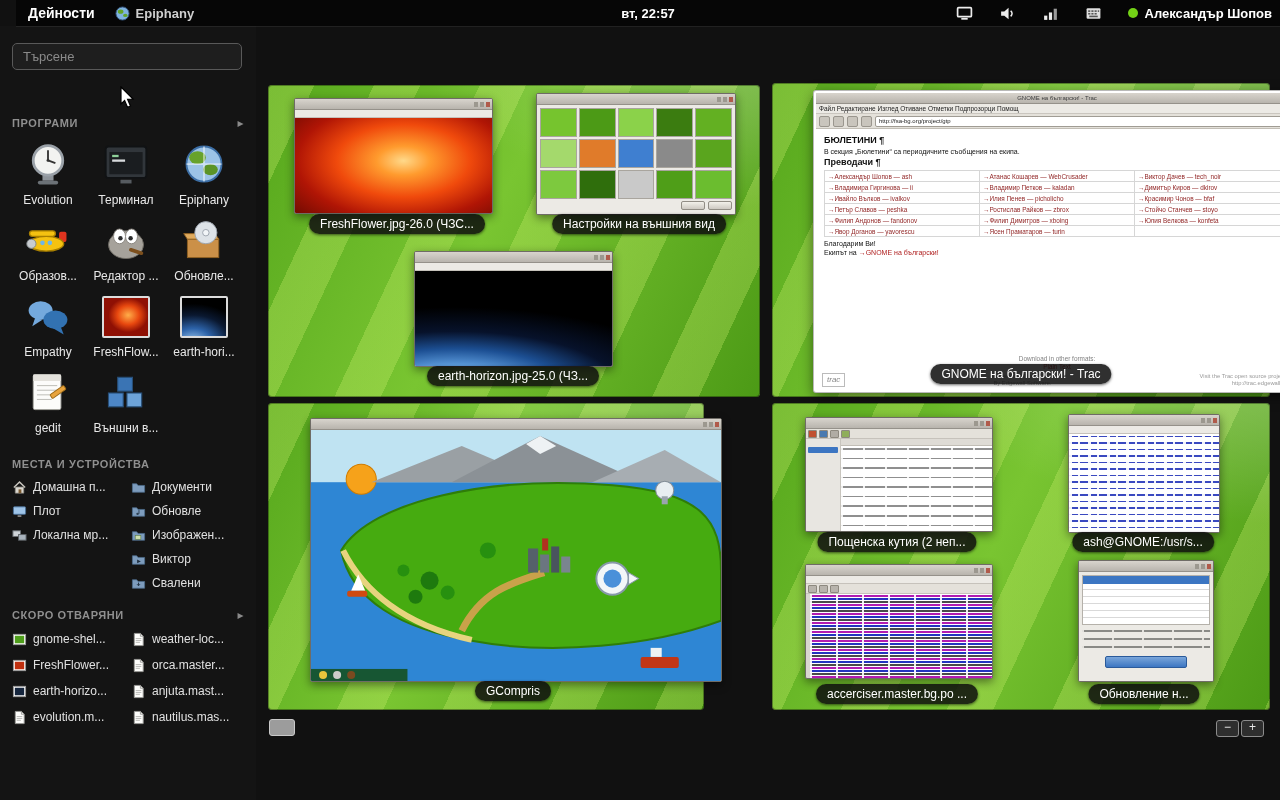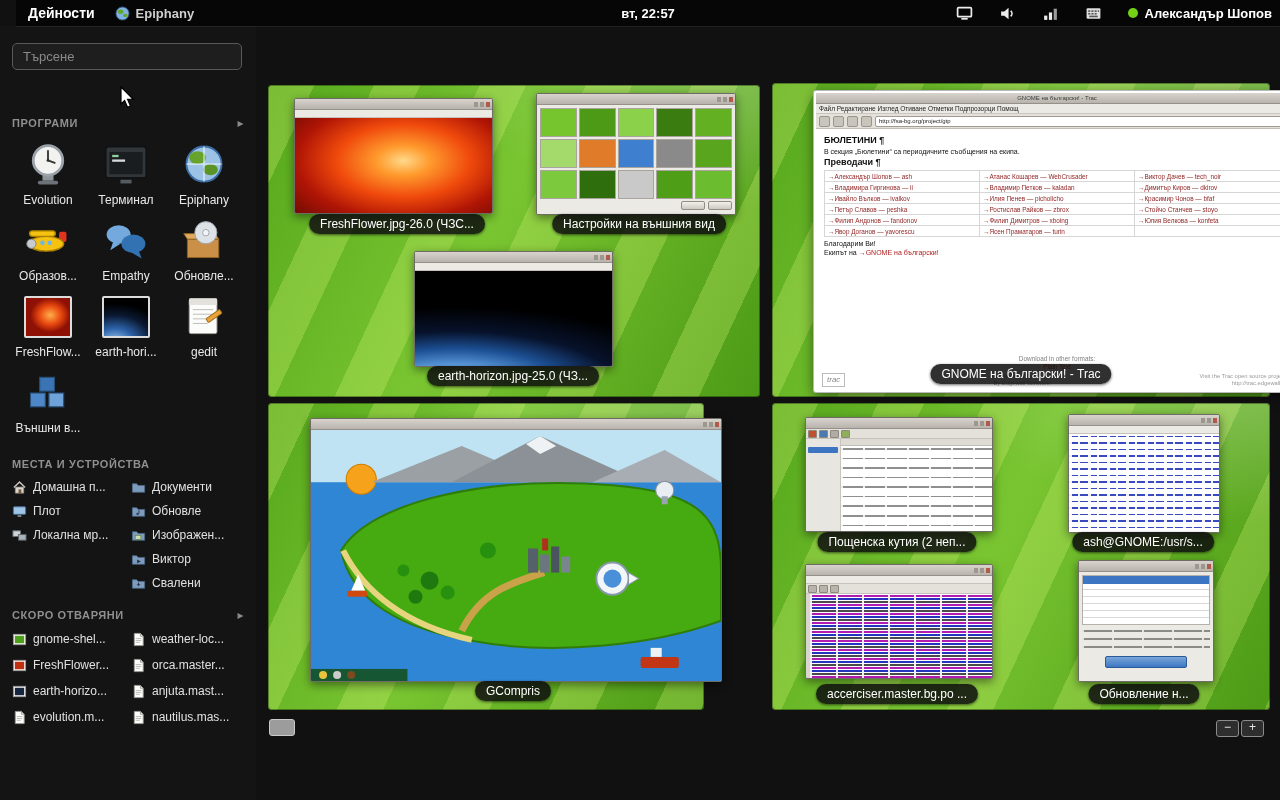--- a/index.html
+++ b/index.html
@@ -237,38 +237,51 @@
               <circle cx="8" cy="29" r="5" fill="#c8ccd0" stroke="#7e8488"></circle>
               <circle cx="20" cy="28" r="2.5" fill="#6fb6e8"></circle>
               <circle cx="28" cy="28" r="2.5" fill="#6fb6e8"></circle>
             </svg>
           </div>
         <div class="app-label">Образов...</div>
       </div>
       <div class="app">
         <div class="app-icon">
             <svg viewBox="0 0 52 52">
+              <ellipse cx="26" cy="30" rx="19" ry="15" fill="#a6a29b" stroke="#6f6b64"></ellipse>
+              <ellipse cx="19" cy="21" rx="6.5" ry="8" fill="#fff" stroke="#8a867f"></ellipse>
+              <ellipse cx="32" cy="21" rx="6.5" ry="8" fill="#fff" stroke="#8a867f"></ellipse>
+              <circle cx="20" cy="23" r="2.4" fill="#2c2c2c"></circle>
+              <circle cx="31" cy="23" r="2.4" fill="#2c2c2c"></circle>
+              <rect x="30" y="33" width="16" height="4" rx="2" fill="#7c4f1d" transform="rotate(18 30 33)"></rect>
+            </svg>
+          </div>
+        <div class="app-label">Редактор ...</div>
+      </div>
+      <div class="app">
+        <div class="app-icon">
+            <svg viewBox="0 0 52 52">
+              <rect x="8" y="24" width="34" height="20" fill="#cb9048" stroke="#8f5f20"></rect>
+              <path d="M8 24 L4 18 h34 l4 6 Z" fill="#e0ab5e" stroke="#8f5f20"></path>
+              <circle cx="28" cy="17" r="12" fill="#dde2e7" stroke="#9aa2ab"></circle>
+              <circle cx="28" cy="17" r="3.5" fill="#f2f5f8" stroke="#9aa2ab"></circle>
+            </svg>
+          </div>
+        <div class="app-label">Обновле...</div>
+      </div>
+      <div class="app">
+        <div class="app-icon">
+            <svg viewBox="0 0 52 52">
               <ellipse cx="18" cy="19" rx="13" ry="10" fill="#74a9dd"></ellipse>
               <path d="M12 27 L9 36 L20 29 Z" fill="#74a9dd"></path>
               <ellipse cx="34" cy="29" rx="13" ry="10" fill="#3272b2"></ellipse>
               <path d="M40 37 L43 45 L31 38 Z" fill="#3272b2"></path>
             </svg>
           </div>
         <div class="app-label">Empathy</div>
-      </div>
-      <div class="app">
-        <div class="app-icon">
-            <svg viewBox="0 0 52 52">
-              <rect x="8" y="24" width="34" height="20" fill="#cb9048" stroke="#8f5f20"></rect>
-              <path d="M8 24 L4 18 h34 l4 6 Z" fill="#e0ab5e" stroke="#8f5f20"></path>
-              <circle cx="28" cy="17" r="12" fill="#dde2e7" stroke="#9aa2ab"></circle>
-              <circle cx="28" cy="17" r="3.5" fill="#f2f5f8" stroke="#9aa2ab"></circle>
-            </svg>
-          </div>
-        <div class="app-label">Обновле...</div>
       </div>
       <div class="app">
         <div class="app-icon">
             <div class="icon-thumb flower-thumb"></div>
           </div>
         <div class="app-label">FreshFlow...</div>
       </div>
       <div class="app">
         <div class="app-icon">
             <div class="icon-thumb earth-thumb"></div>

